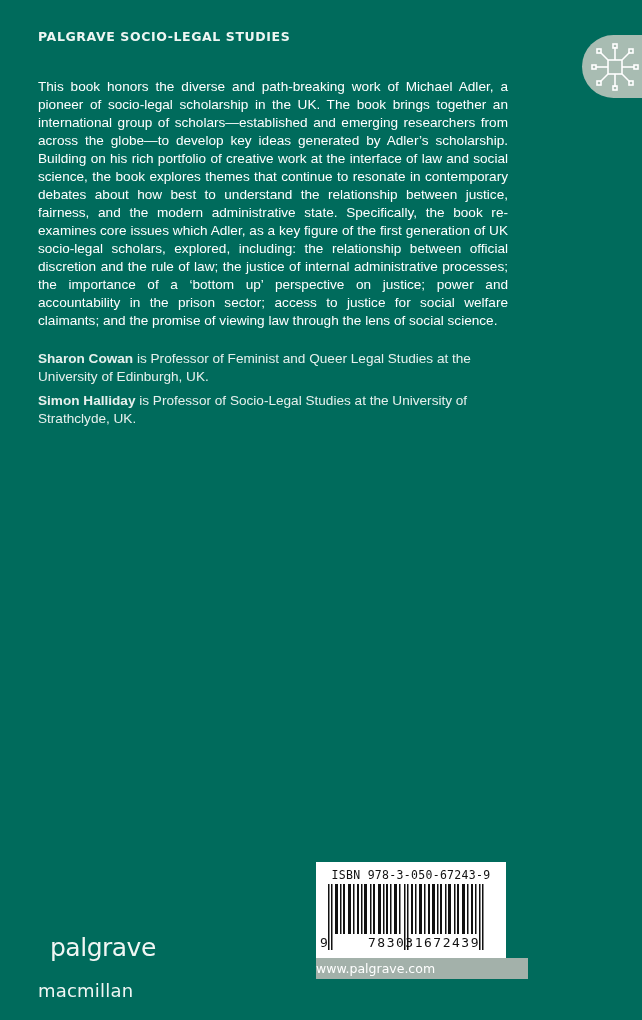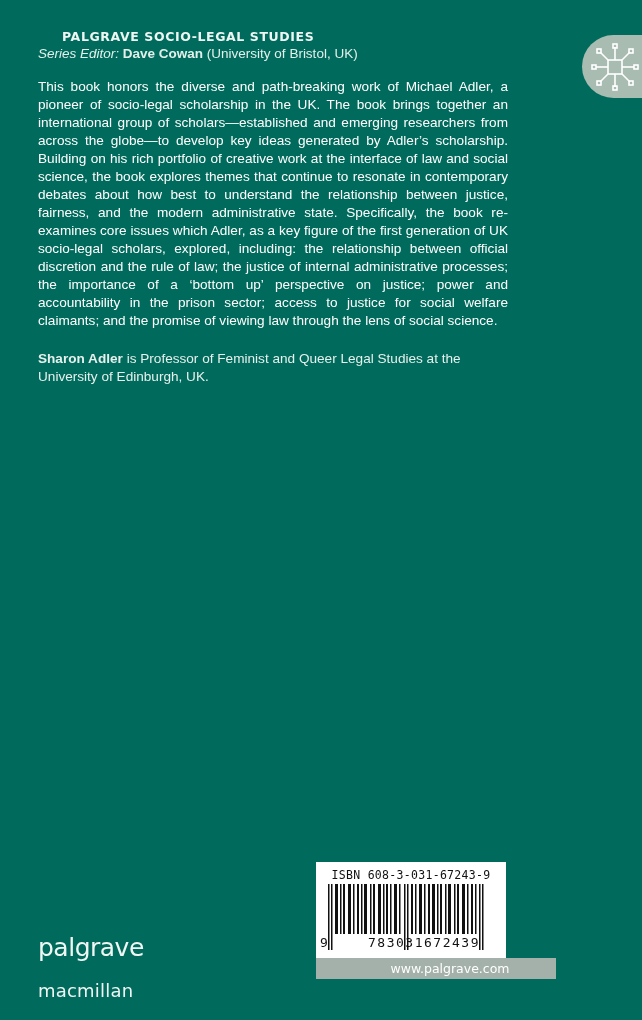--- a/index.html
+++ b/index.html
@@ -11,21 +11,20 @@
       color: #e8f2ef;
     }
     .series {
       position: absolute; left: 38px; top: 28px;
     }
     .series-title {
       font-family: "DejaVu Sans", sans-serif;
       font-weight: bold; font-size: 12.5px; letter-spacing: 0.6px;
       color: #eef6f3;
       line-height: 17px;
-      margin-left: 24px;
     }
     .series-editor {
       font-size: 13.5px; line-height: 18px; color: #e3efeb;
     }
     .series-editor .lbl { font-style: italic; }
     .series-editor .nm { font-weight: bold; }
     .blurb {
       position: absolute; left: 38px; top: 78px; width: 470px;
       font-size: 13.6px; line-height: 18px;
       text-align: justify; color: #ffffff;
@@ -48,38 +47,32 @@
       letter-spacing: 0.3px;
     }
     .bars { position: absolute; left: 12px; top: 22px; }
     .digits {
       position: absolute; left: 0; top: 73px; width: 190px;
       font-family: "DejaVu Sans Mono", monospace; font-size: 13px; color: #111;
     }
     .url-bar {
       position: absolute; left: 316px; top: 958px; width: 212px; height: 21px;
       background: #a3b1aa;
-      color: #ffffff; font-size: 12.5px; text-align: center; line-height: 21px;
+      color: #ffffff; font-size: 12.5px; line-height: 21px;
       font-family: "DejaVu Sans", sans-serif;
-      padding-left: 28px;
     }
     .logo { position: absolute; left: 38px; top: 936px; color: #f0f6f4; }
-    .logo-1 { font-family: "DejaVu Sans", sans-serif; font-size: 25px; line-height: 24px; letter-spacing: -0.5px; }
+    .logo-1 { font-family: "DejaVu Sans", sans-serif; font-size: 25px; line-height: 24px; letter-spacing: -0.5px; margin-left: 12px; }
     .logo-2 { font-family: "DejaVu Sans", sans-serif; font-size: 18px; line-height: 22px; letter-spacing: 0.2px; margin-top: 20px; }
   </style>
 </head>
 <body>
 
 <div class="series">
   <div class="series-title">PALGRAVE SOCIO-LEGAL STUDIES</div>
-  <div class="series-editor">
-    <span class="lbl">Series Editor:</span>
-    <span class="nm">Dave Cowan</span>
-    <span>(University of Bristol, UK)</span>
-  </div>
 </div>
 
 <div class="pill">
   <svg width="54" height="54" viewBox="0 0 54 54" fill="none" stroke="#ffffff" stroke-width="1.6">
     <rect x="20" y="20" width="14" height="14"></rect>
     <line x1="27" y1="20" x2="27" y2="7"></line>
       <rect x="25" y="4" width="4" height="4"></rect>
     <line x1="27" y1="34" x2="27" y2="47"></line>
       <rect x="25" y="46" width="4" height="4"></rect>
     <line x1="20" y1="27" x2="8" y2="27"></line>
@@ -93,25 +86,26 @@
     <line x1="20" y1="34" x2="12" y2="42"></line>
       <rect x="9" y="41" width="4" height="4"></rect>
     <line x1="34" y1="34" x2="42" y2="42"></line>
       <rect x="41" y="41" width="4" height="4"></rect>
   </svg>
 </div>
 
 <div class="blurb">This book honors the diverse and path-breaking work of Michael Adler, a pioneer of socio-legal scholarship in the UK. The book brings together an international group of scholars—established and emerging researchers from across the globe—to develop key ideas generated by Adler’s scholarship. Building on his rich portfolio of creative work at the interface of law and social science, the book explores themes that continue to resonate in contemporary debates about how best to understand the relationship between justice, fairness, and the modern administrative state. Specifically, the book re-examines core issues which Adler, as a key figure of the first generation of UK socio-legal scholars, explored, including: the relationship between official discretion and the rule of law; the justice of internal administrative processes; the importance of a ‘bottom up’ perspective on justice; power and accountability in the prison sector; access to justice for social welfare claimants; and the promise of viewing law through the lens of social science.</div>
 
 <div class="bios">
-  <div class="bio"><b>Sharon Adler</b><span> is Professor of Feminist and Queer Legal Studies at the University of Edinburgh, UK.</span></div>
+  <div class="bio"><b>Sharon Cowan</b><span> is Professor of Feminist and Queer Legal Studies at the University of Edinburgh, UK.</span></div>
+  <div class="bio"><b>Simon Halliday</b><span> is Professor of Socio-Legal Studies at the University of Strathclyde, UK.</span></div>
 </div>
 
 <div class="barcode-box">
-  <div class="isbn-text">ISBN 608-3-031-67243-9</div>
+  <div class="isbn-text">ISBN 978-3-050-67243-9</div>
   <svg class="bars" width="168" height="66" viewBox="0 0 168 66">
     <g fill="#111">
       <rect x="0" y="0" width="1.5" height="66"></rect>
         <rect x="3" y="0" width="1.5" height="66"></rect>
       <rect x="7" y="0" width="3" height="50"></rect>
         <rect x="12" y="0" width="1.5" height="50"></rect>
         <rect x="15" y="0" width="2" height="50"></rect>
       <rect x="20" y="0" width="3" height="50"></rect>
         <rect x="25" y="0" width="1.5" height="50"></rect>
         <rect x="29" y="0" width="2" height="50"></rect>

